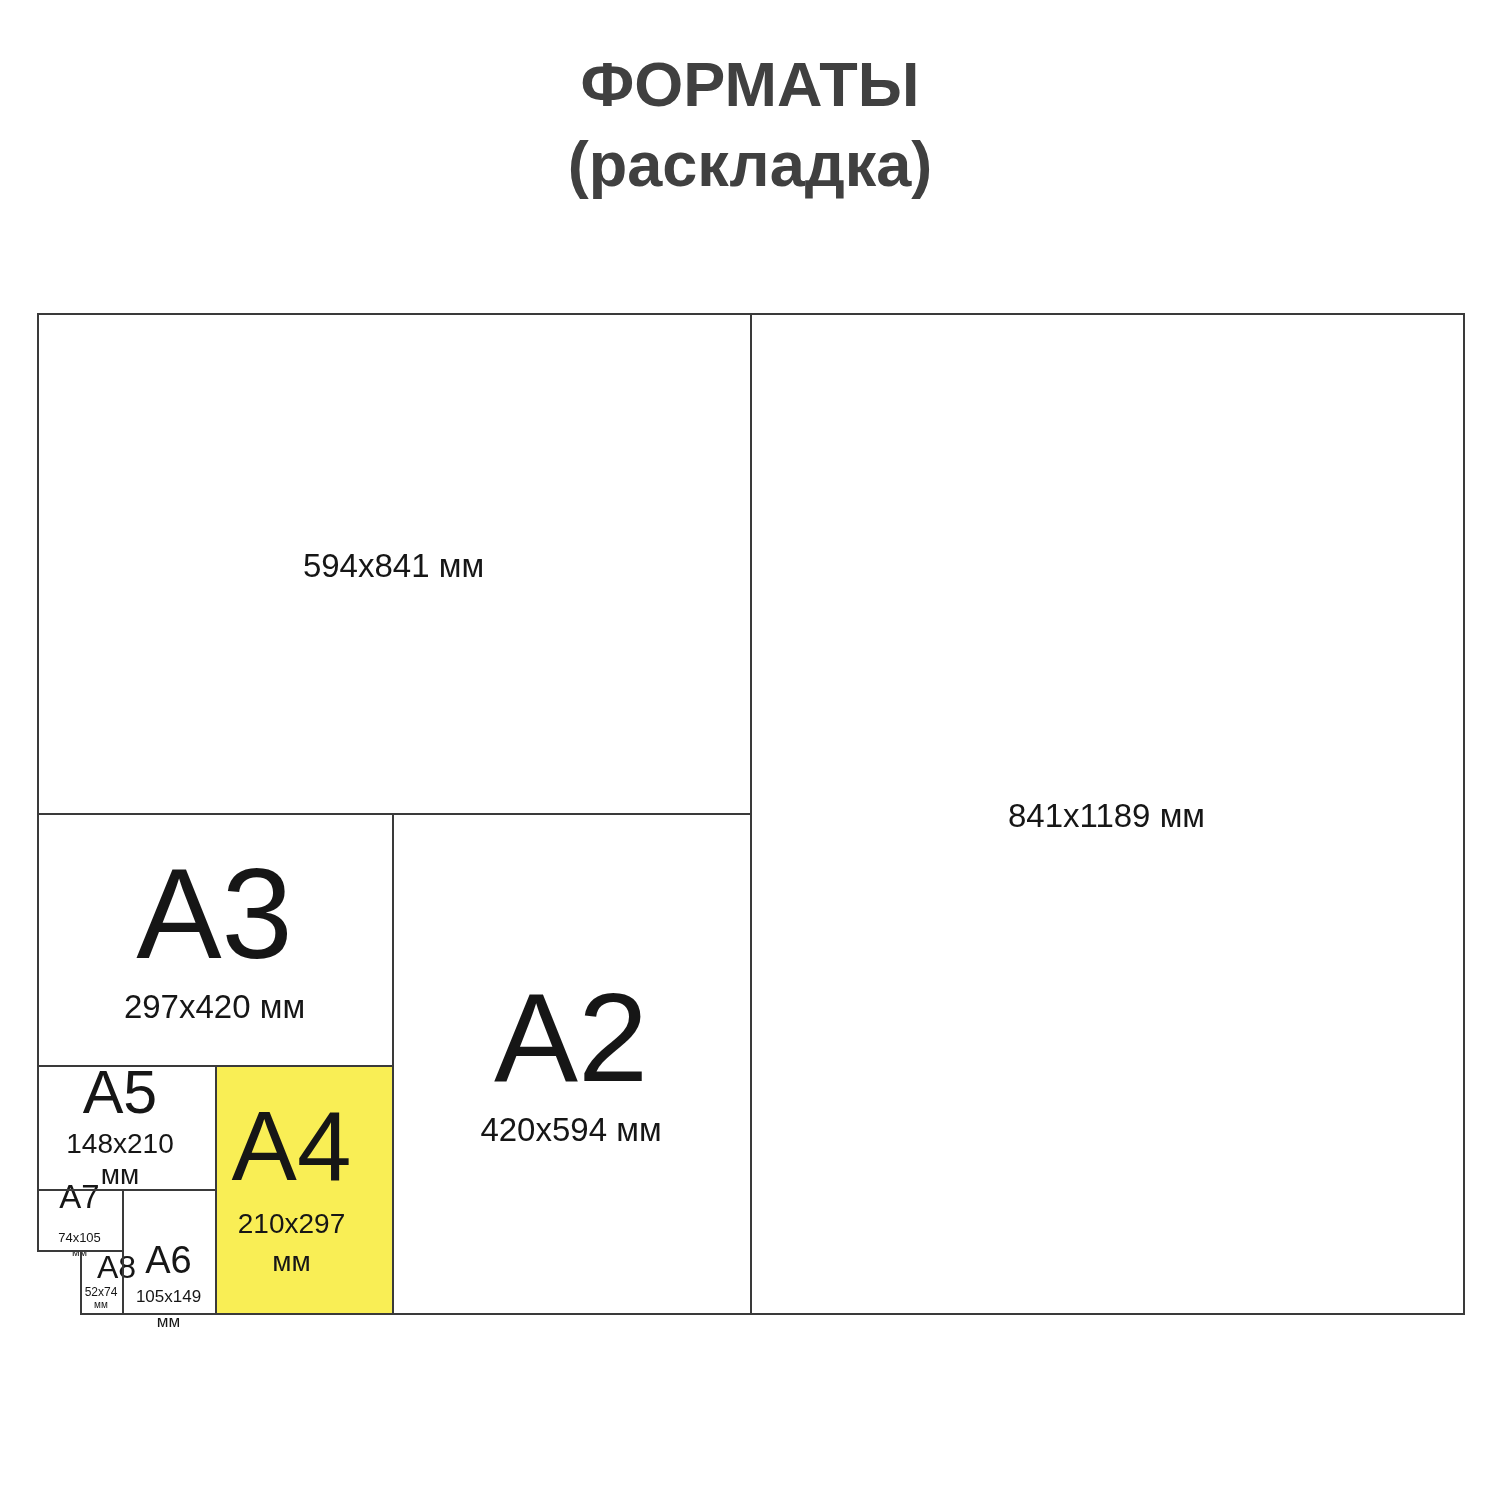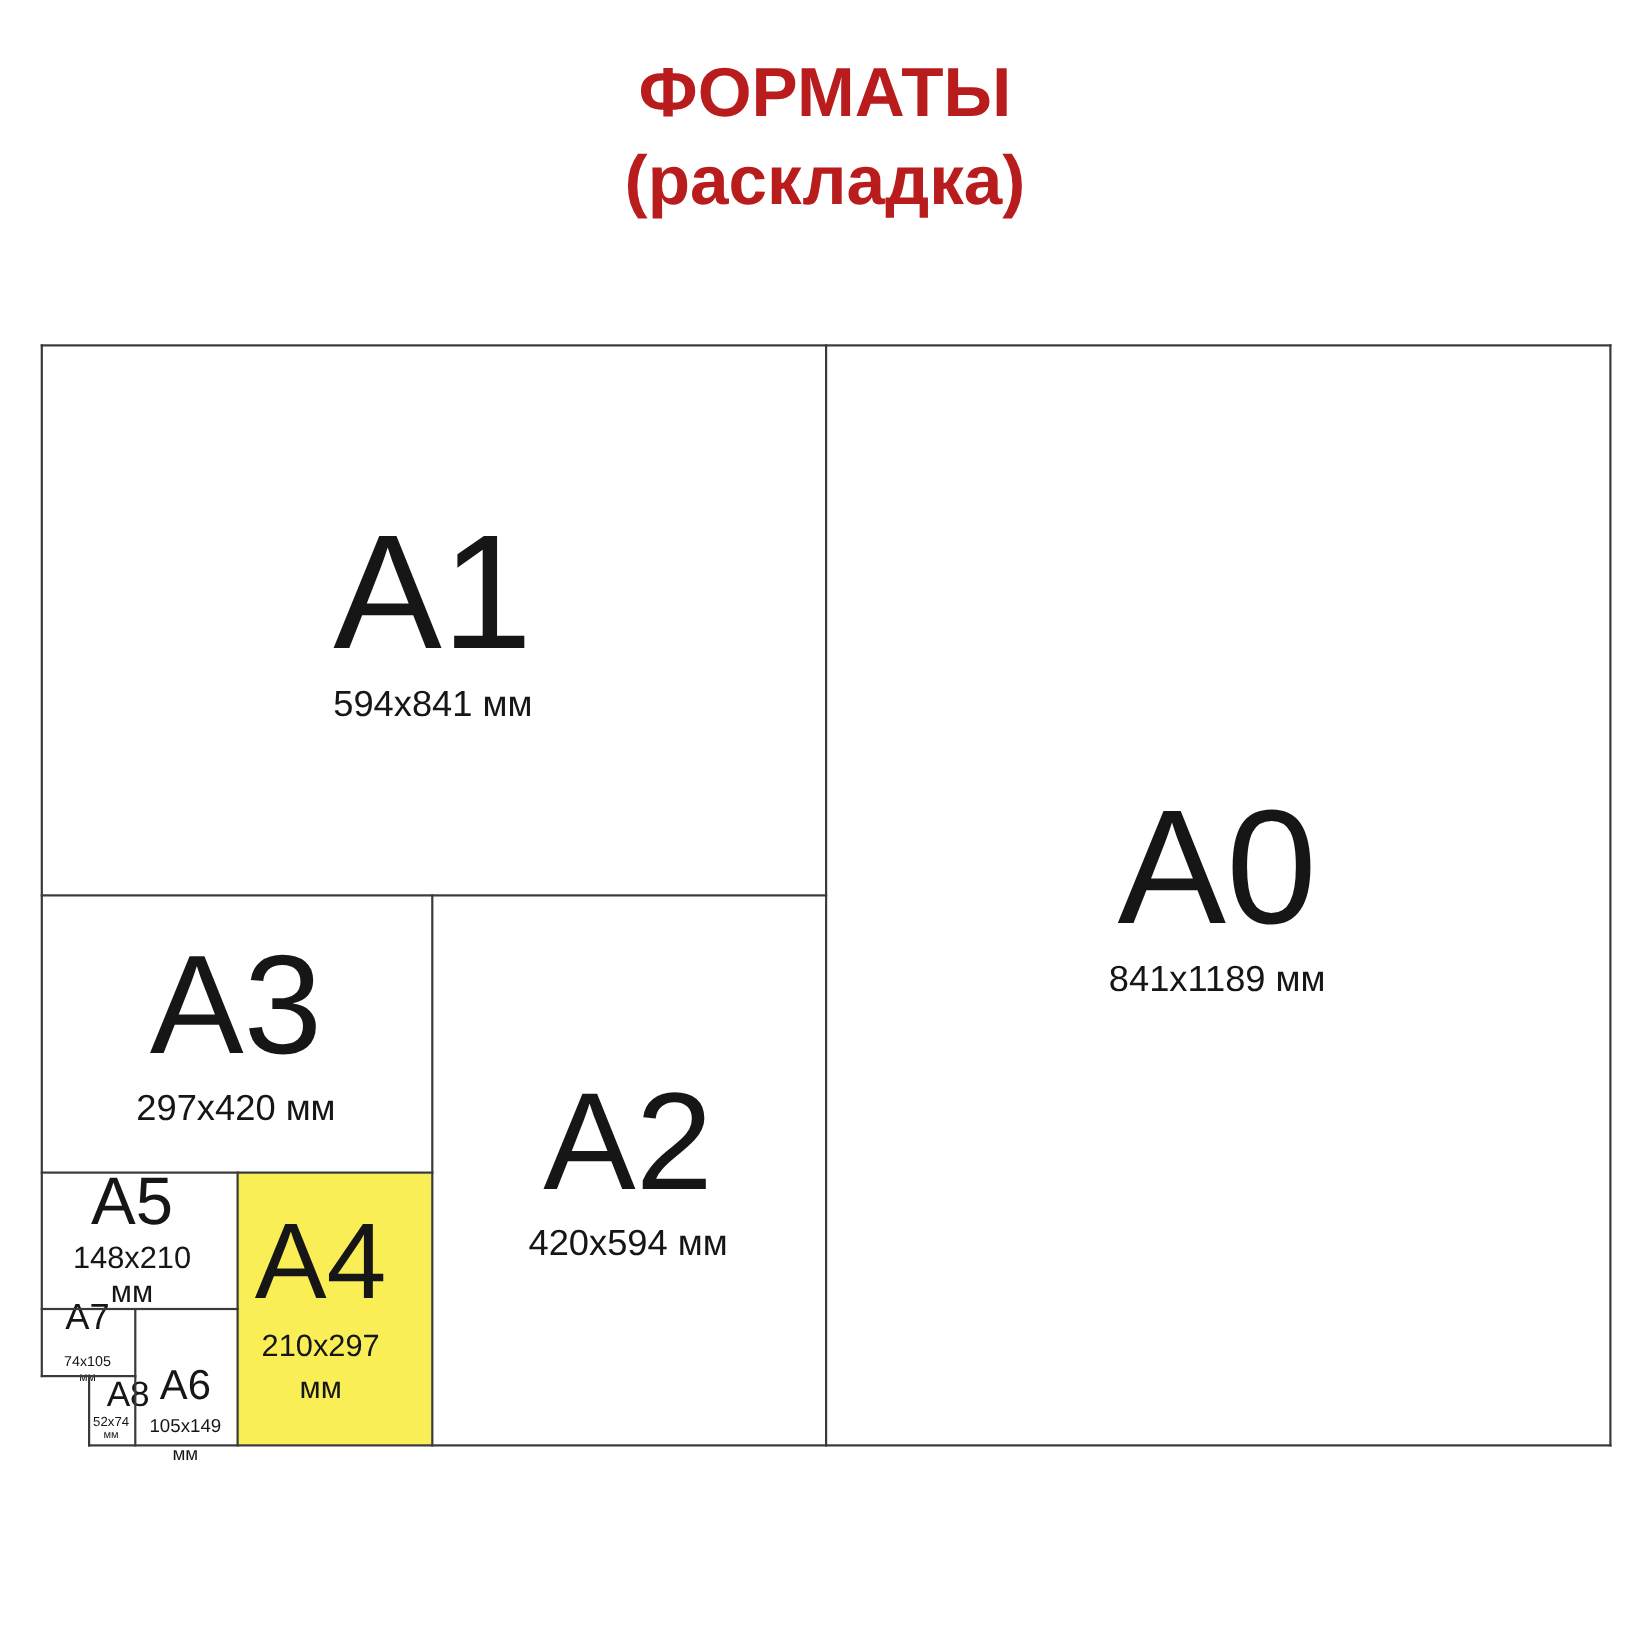--- a/index.html
+++ b/index.html
@@ -11,21 +11,21 @@
     color: #141414;
     overflow: hidden;
   }
   .title {
     position: absolute;
     top: 44px; left: 0; width: 100%;
     text-align: center;
     font-weight: bold;
     font-size: 63px;
     line-height: 80px;
-    color: #b91c1c;
+    color: #404040;
   }
   .fill {
     position: absolute;
     z-index: 1;
     background: #F9EE55;
   }
   .line {
     position: absolute;
     z-index: 3;
     background: #3A3A3A;
@@ -89,26 +89,24 @@
 <div class="line" style="left: 392px; top: 813px; width: 2px; height: 502px; background-color: rgb(58, 58, 58);"></div>
 <div class="line" style="left: 215px; top: 1065px; width: 2px; height: 250px; background-color: rgb(58, 58, 58);"></div>
 <div class="line" style="left: 122px; top: 1190px; width: 2px; height: 125px; background-color: rgb(58, 58, 58);"></div>
 <div class="line" style="left: 80px; top: 1250px; width: 2px; height: 65px; background-color: rgb(58, 58, 58);"></div>
 <div class="line" style="left: 37px; top: 813px; width: 715px; height: 2px; background-color: rgb(58, 58, 58);"></div>
 <div class="line" style="left: 37px; top: 1065px; width: 357px; height: 2px; background-color: rgb(58, 58, 58);"></div>
 <div class="line" style="left: 37px; top: 1189px; width: 180px; height: 2px; background-color: rgb(58, 58, 58);"></div>
 <div class="line" style="left: 37px; top: 1250px; width: 87px; height: 2px; background-color: rgb(58, 58, 58);"></div>
 
 <div class="fmt f-a1">
-  <div class="big">A1</div>
   <div class="dims">594x841 мм</div>
 </div>
 
 <div class="fmt f-a0">
-  <div class="big">A0</div>
   <div class="dims">841x1189 мм</div>
 </div>
 
 <div class="fmt f-a3">
   <div class="big">A3</div>
   <div class="dims">297x420 мм</div>
 </div>
 
 <div class="fmt f-a2">
   <div class="big">A2</div>

